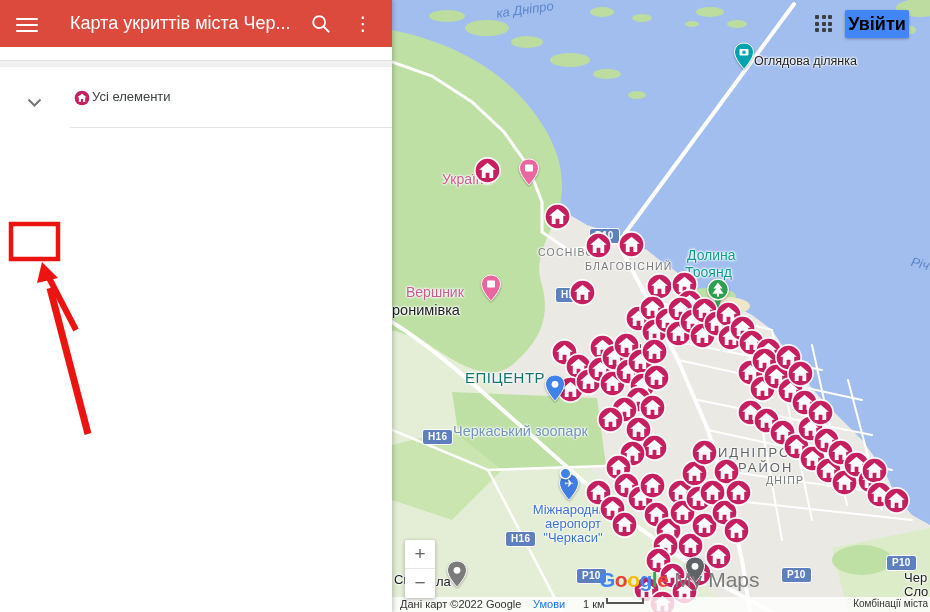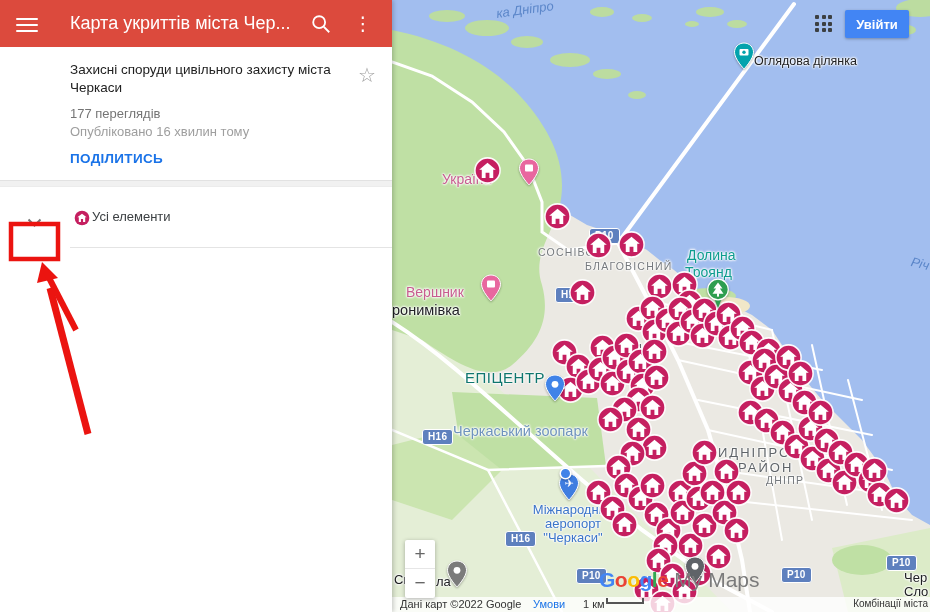--- a/index.html
+++ b/index.html
@@ -59,22 +59,22 @@
     padding:1px 5px 2px; border-radius:3px; border:1px solid #fff; letter-spacing:.3px; }
   .marker { position:absolute; width:27px; height:27px; cursor:pointer; }
   .pin { position:absolute; cursor:pointer; filter:drop-shadow(0 1px 1px rgba(0,0,0,.3)); }
   .zoomctl { position:absolute; left:13px; top:540px; width:30px; height:58px; background:#fff; border-radius:2px;
     box-shadow:0 1px 4px rgba(0,0,0,.3); z-index:10; }
   .zbtn { width:30px; height:29px; font-size:19px; color:#666; text-align:center; line-height:28px; cursor:pointer; }
   .zbtn.plus { border-bottom:1px solid #e6e6e6; }
   .apps-grid { position:absolute; left:423px; top:15px; width:20px; height:20px; cursor:pointer; z-index:10;
     display:grid; grid-template-columns:repeat(3,4px); grid-template-rows:repeat(3,4px); gap:2.5px; }
   .apps-grid i { background:#3c4043; border-radius:1px; }
-  .signin { position:absolute; left:453px; top:10px; width:64px; height:28px; background:#4285F4; color:#ffffff;
-    font-size:13px; font-weight:bold; border:none; border-radius:2px; cursor:pointer; z-index:10;
+  .signin { position:absolute; left:453px; top:10px; width:64px; height:28px; background:#4285F4; color:#000000;
+    font-size:18px; font-weight:bold; border:none; border-radius:2px; cursor:pointer; z-index:10;
     box-shadow:0 1px 3px rgba(0,0,0,.3); font-family:inherit; }
   .gm-logo { position:absolute; left:207px; top:568px; z-index:8; font-size:21px; letter-spacing:-.5px; }
   .gm-logo b { font-weight:bold; }
   .gm-mymaps { color:#7b7b7b; margin-left:6px; letter-spacing:0; }
   .attrib { position:absolute; left:0; bottom:0; width:538px; height:15px; background:rgba(255,255,255,.8);
     z-index:9; font-size:11px; color:#333; }
   .attrib span { position:absolute; top:1px; }
   .at-data { left:8px; }
   .at-terms { left:141px; color:#1A73E8; cursor:pointer; }
   .at-scale { left:191px; }
@@ -96,27 +96,20 @@
       <div class="sb-title">Карта укриттів міста Чер...</div>
       <div class="hdr-icon search-ic">
         <svg width="22" height="22" viewBox="0 0 24 24">
             <circle cx="10" cy="10" r="6.5" fill="none" stroke="#fff" stroke-width="2"></circle>
             <line x1="15" y1="15" x2="21" y2="21" stroke="#fff" stroke-width="2"></line>
           </svg>
       </div>
       <div class="hdr-icon dots-ic">⋮</div>
     </div>
 
-    <section class="sb-info">
-      <div class="info-title">Захисні споруди цивільного захисту міста Черкаси</div>
-      <div class="star">☆</div>
-      <div class="info-views">177 переглядів</div>
-      <div class="info-pub">Опубліковано 16 хвилин тому</div>
-      <div class="share">ПОДІЛИТИСЬ</div>
-    </section>
     <div class="band"></div>
 
     <section>
       <div class="layer-row2">
         <div class="chevron">
           <svg width="15" height="9" viewBox="0 0 15 9">
               <polyline points="1.5,1.5 7.5,7.5 13.5,1.5" fill="none" stroke="#757575" stroke-width="2"></polyline>
             </svg>
         </div>
         <div class="mini-pin">

